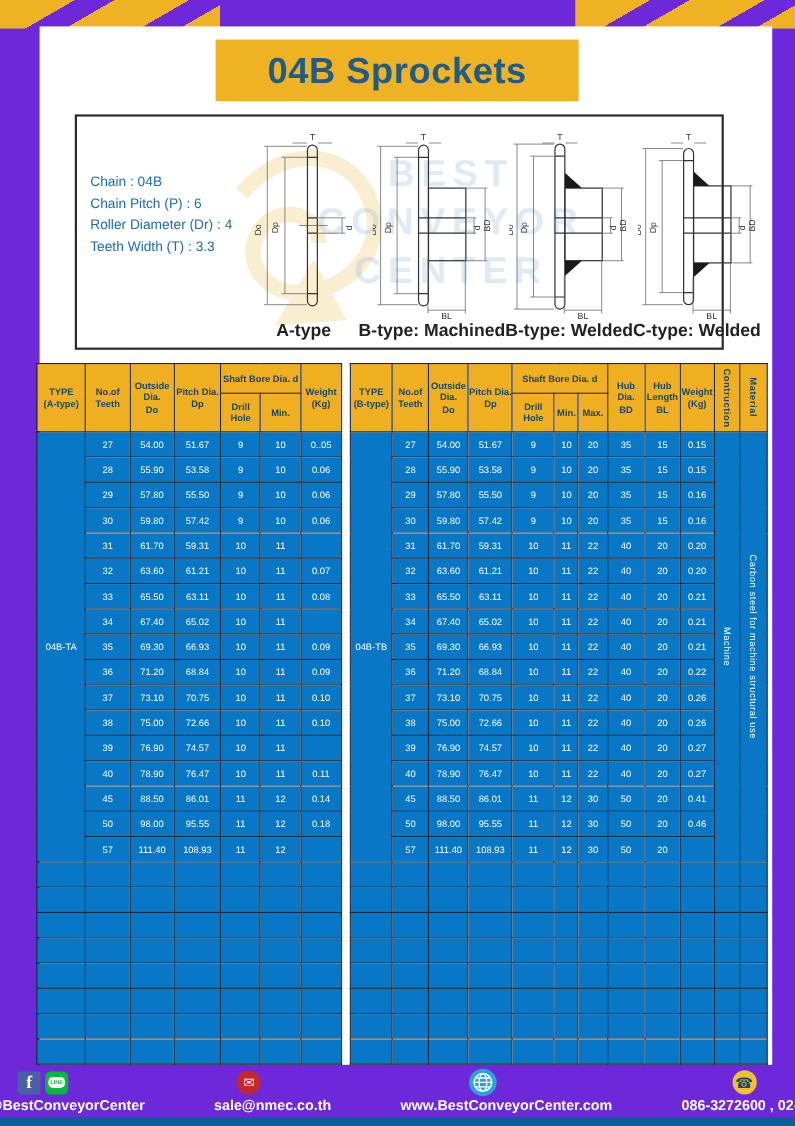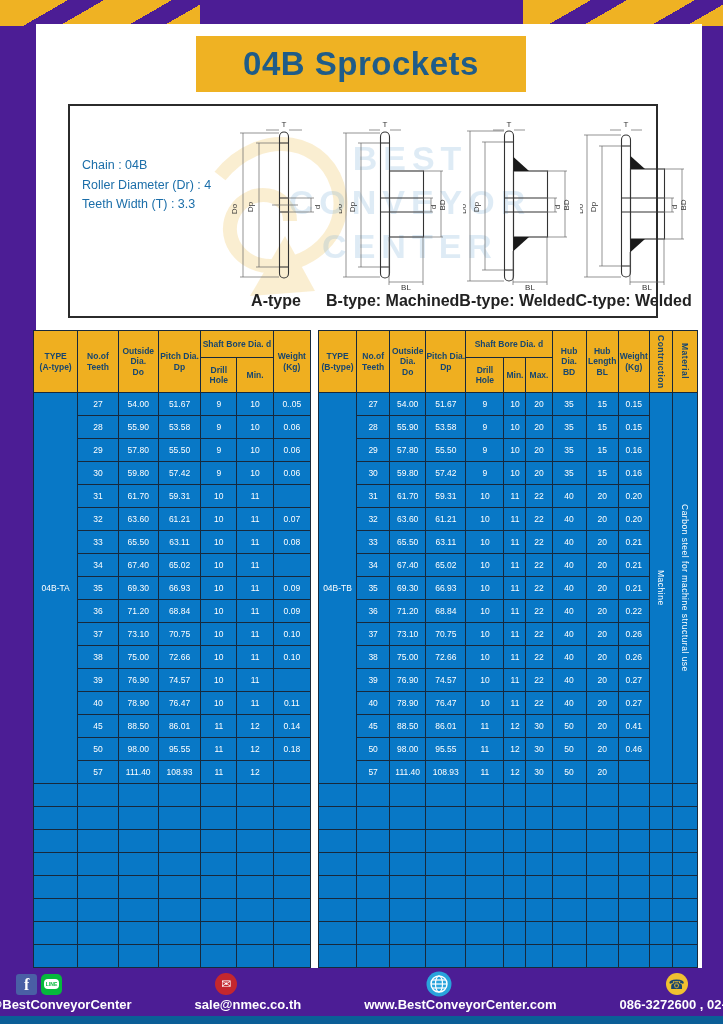--- a/index.html
+++ b/index.html
@@ -1,16 +1,16 @@
 <!DOCTYPE html>
 <html><head>
 <meta charset="utf-8">
 <style>
   html,body{margin:0;padding:0;}
-  .page{position:relative;width:723px;height:1024px;background:#4c1d95;font-family:"Liberation Sans",sans-serif;overflow:hidden;}
+  .page{position:relative;width:723px;height:1024px;background:#6d28d9;font-family:"Liberation Sans",sans-serif;overflow:hidden;}
   .stripes{position:absolute;top:0;height:26px;background:repeating-linear-gradient(150deg,#EFB223 0 34px,transparent 34px 52px);}
   .stripes.left{left:0;width:200px;}
   .stripes.right{right:0;width:200px;}
   .content{position:absolute;left:36px;top:24px;width:666px;height:944px;background:#ffffff;}
   .title-box{position:absolute;left:160px;top:12px;width:330px;height:56px;background:#EFB223;display:flex;align-items:center;justify-content:center;}
   .title-box span{font-size:33px;font-weight:bold;color:#1F5C88;letter-spacing:0.5px;}
   .diagram-panel{position:absolute;left:32px;top:80px;width:586px;height:210px;border:2px solid #2b2b2b;background:#fff;}
   .watermark{position:absolute;left:175px;top:30px;width:330px;opacity:0.22;pointer-events:none;z-index:0;text-align:center;}
   .watermark div{font-size:34px;font-weight:bold;color:#6FA8D4;letter-spacing:6px;line-height:44px;}
   .wm-swirl{position:absolute;left:120px;top:10px;opacity:0.35;z-index:0;}
@@ -68,20 +68,21 @@
         </svg>
       </div>
       <div class="watermark">
         <div>BEST</div>
         <div>CONVEYOR</div>
         <div>CENTER</div>
       </div>
 
       <div class="spec-list">
         <div>Chain : 04B</div>
+        <div>Chain Pitch (P) : 6</div>
         <div>Roller Diameter (Dr) : 4</div>
         <div>Teeth Width (T) : 3.3</div>
       </div>
 
       <div class="diagrams">
 
         <div class="diagram">
           <svg width="100" height="172" viewBox="0 0 100 172">
             <text class="dim-text" x="58" y="8" text-anchor="middle">T</text>
             <line class="dim-line" x1="40" y1="11" x2="53" y2="11"></line>

